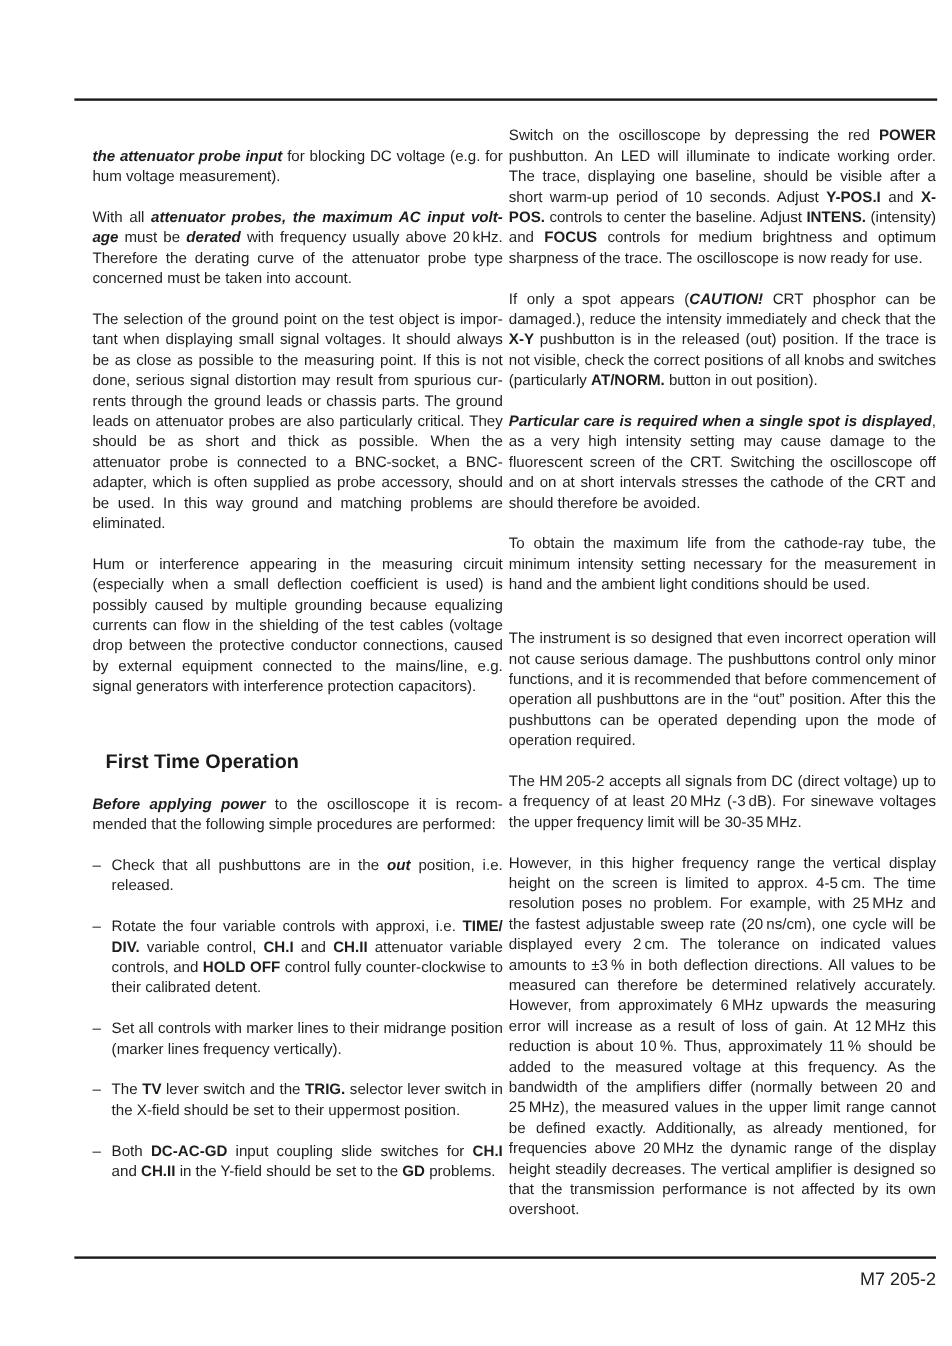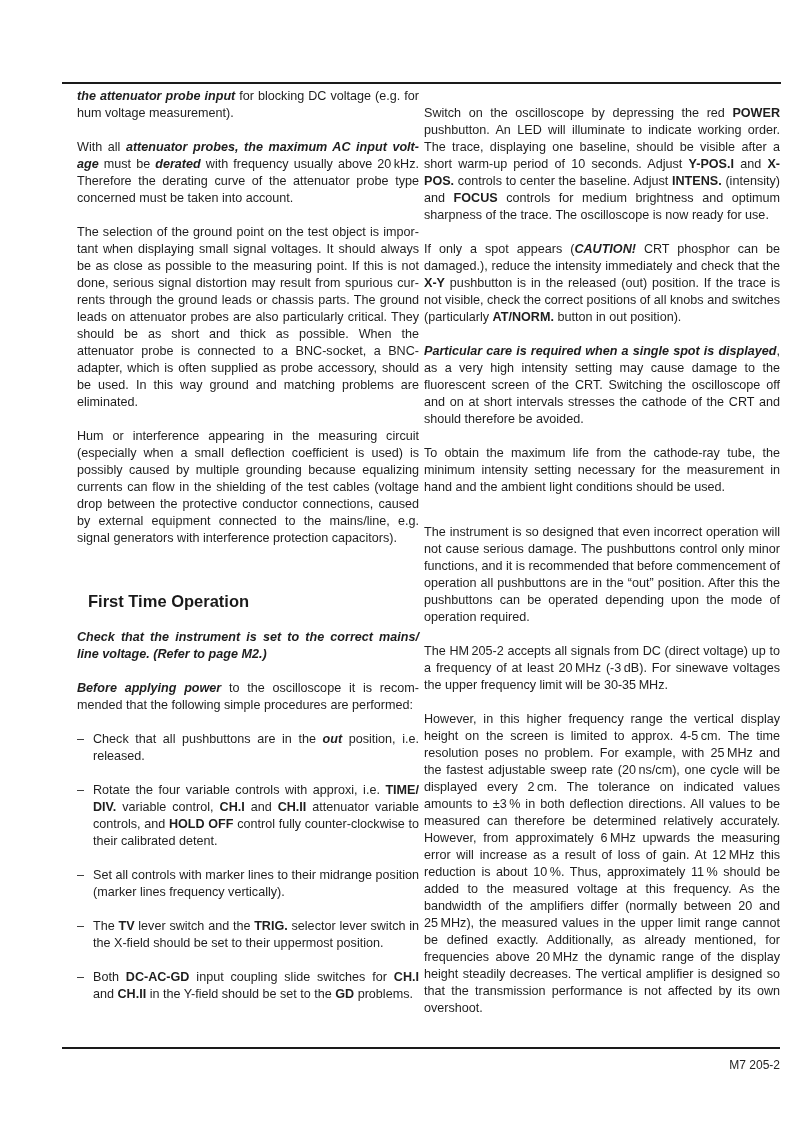--- a/index.html
+++ b/index.html
@@ -17,37 +17,36 @@
   .gap { margin-top: 17px !important; }
   .gap2 { margin-top: 28px !important; }
   .b { font-weight: bold; margin-top: 35px; }
   .bi { font-weight: bold; font-style: italic; }
   h2.heading { margin: 0; font-size: 16.5px; line-height: 20px; font-weight: bold; color: #1a1a1a; }
   ul.steps { list-style: none; margin: 0; padding: 0; }
   ul.steps li { position: relative; padding-left: 16px; text-align: justify; }
   ul.steps li + li { margin-top: 17px; }
   .dash { position: absolute; left: 0; top: 0; }
   .footer-left { position: absolute; left: 75px; top: 1120px; font-size: 13px; color: #333; }
-  .footer-right { position: absolute; right: 13px; top: 1058px; font-size: 12px; color: #222; }
+  .footer-right { position: absolute; right: 13px; top: 1058px; font-size: 15px; color: #222; }
 </style>
 </head>
 <body>
 
 <div class="rule top"></div>
 
 <div class="col left">
   <div id="left-blocks">
-      <p class="para" style="margin-top: 6px;"><span class="bi">the attenuator probe input</span><span> for blocking DC voltage (e.g. for hum voltage measurement).</span></p>
+      <p class="para" style="margin-top: 40px;"><span class="bi">the attenuator probe input</span><span> for blocking DC voltage (e.g. for hum voltage measurement).</span></p>
       <p class="para gap"><span>With all </span><span class="bi">attenuator probes, the maximum AC input volt­age</span><span> must be </span><span class="bi">derated</span><span> with frequency usually above 20 kHz. Therefore the derating curve of the attenuator probe type concerned must be taken into account.</span></p>
       <p class="para gap"><span>The selection of the ground point on the test object is impor­tant when displaying small signal voltages. It should always be as close as possible to the measuring point. If this is not done, serious signal distortion may result from spurious cur­rents through the ground leads or chassis parts. The ground leads on attenuator probes are also particularly critical. They should be as short and thick as possible. When the attenuator probe is connected to a BNC-socket, a BNC-adapter, which is often supplied as probe accessory, should be used. In this way ground and matching problems are eliminated.</span></p>
       <p class="para gap"><span>Hum or interference appearing in the measuring circuit (especially when a small deflection coefficient is used) is possibly caused by multiple grounding because equalizing currents can flow in the shielding of the test cables (voltage drop between the protective conductor connections, caused by external equipment connected to the mains/line, e.g. signal generators with interference protection capacitors).</span></p>
     </div>
   <h2 class="heading" style="margin-top:44px;margin-left:11px;">First Time Operation</h2>
   <div id="left-after">
-      <p class="para" style="margin-top: 18px;"><span class="bi">Check that the instrument is set to the correct mains/ line voltage. (Refer to page M2.)</span></p>
       <p class="para gap"><span class="bi">Before applying power</span><span> to the oscilloscope it is recom­mended that the following simple procedures are per­formed:</span></p>
     </div>
   <ul class="steps" id="left-steps" style="margin-top:17px;">
       <li><span class="dash">–</span><span>Check that all pushbuttons are in the </span><span class="bi">out</span><span> position, i.e. released.</span></li>
       <li><span class="dash">–</span><span>Rotate the four variable controls with approxi, i.e. </span><span class="b">TIME/ DIV.</span><span> variable control, </span><span class="b">CH.I</span><span> and </span><span class="b">CH.II</span><span> attenuator variable controls, and </span><span class="b">HOLD OFF</span><span> control fully counter-clockwise to their calibrated detent.</span></li>
       <li><span class="dash">–</span><span>Set all controls with marker lines to their midrange posi­tion (marker lines frequency vertically).</span></li>
       <li><span class="dash">–</span><span>The </span><span class="b">TV</span><span> lever switch and the </span><span class="b">TRIG.</span><span> selector lever switch in the X-field should be set to their uppermost position.</span></li>
       <li><span class="dash">–</span><span>Both </span><span class="b">DC-AC-GD</span><span> input coupling slide switches for </span><span class="b">CH.I</span><span> and </span><span class="b">CH.II</span><span> in the Y-field should be set to the </span><span class="b">GD</span><span> problems.</span></li>
     </ul>
 </div>

